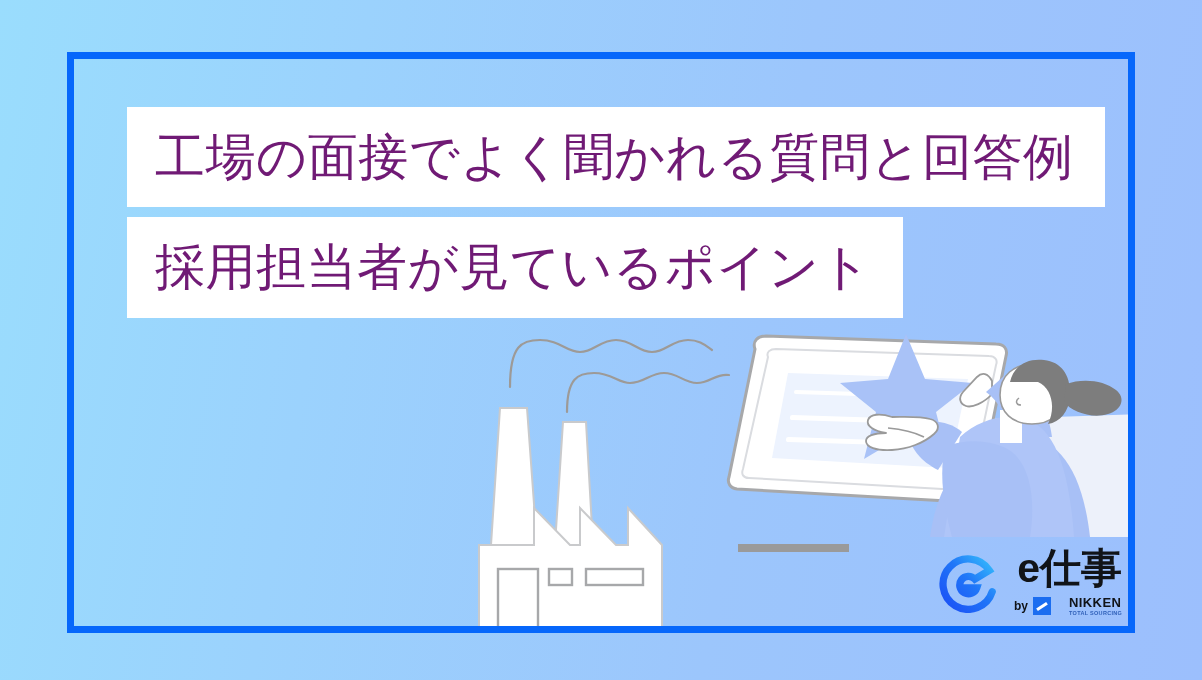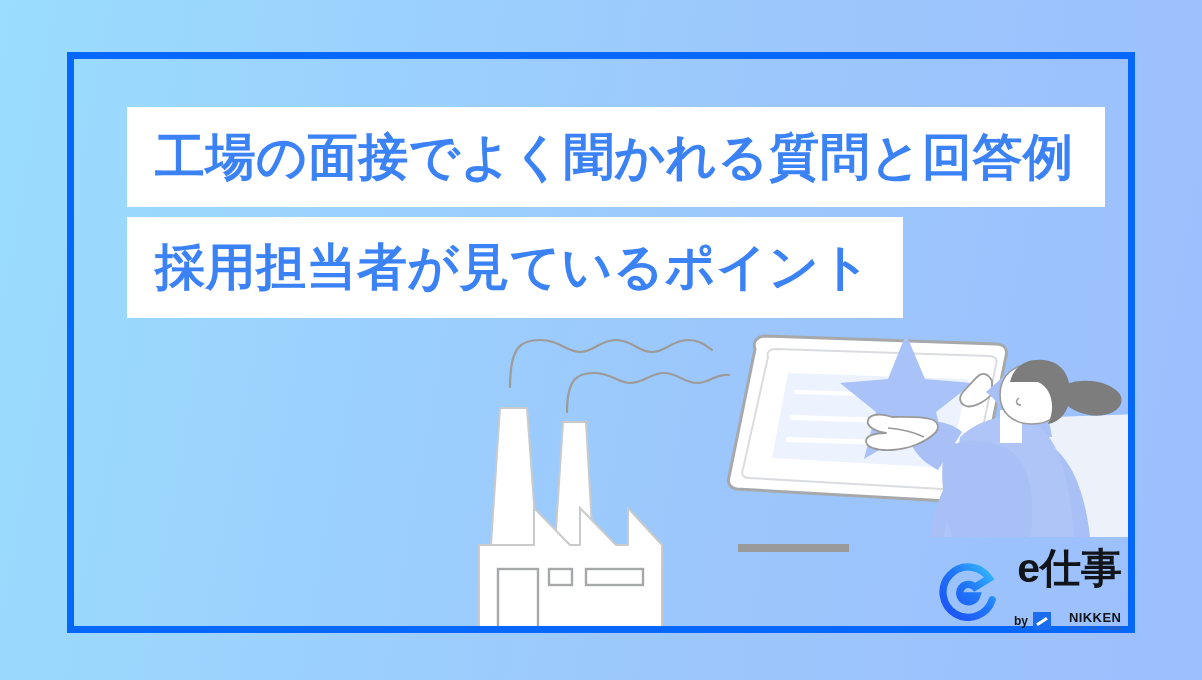--- a/index.html
+++ b/index.html
@@ -34,22 +34,22 @@
 
   
   .headline-wrap {
     position: absolute;
     left: 127px;
     top: 107px;
     width: 1000px;
   }
   .headline-row {
     background: #ffffff;
-    color: #3b82f6;
-    font-weight: bold;
+    color: #701a75;
+    font-weight: normal;
     font-size: 50px;
     line-height: 1;
     letter-spacing: 0.5px;
     display: inline-block;
     white-space: nowrap;
     box-sizing: border-box;
   }
   .headline-row.line1 {
     padding: 25px 32px 25px 28px;
   }
@@ -89,21 +89,21 @@
     font-size: 41px;
     font-weight: bold;
     color: #111418;
     letter-spacing: 0px;
     white-space: nowrap;
   }
   .logo-byline {
     display: flex;
     align-items: center;
     gap: 5px;
-    margin-top: 22px;
+    margin-top: 7px;
   }
   .logo-by {
     font-size: 12px;
     font-weight: bold;
     color: #111418;
   }
   .logo-nikken-badge {
     display: flex;
     align-items: center;
     gap: 18px;

